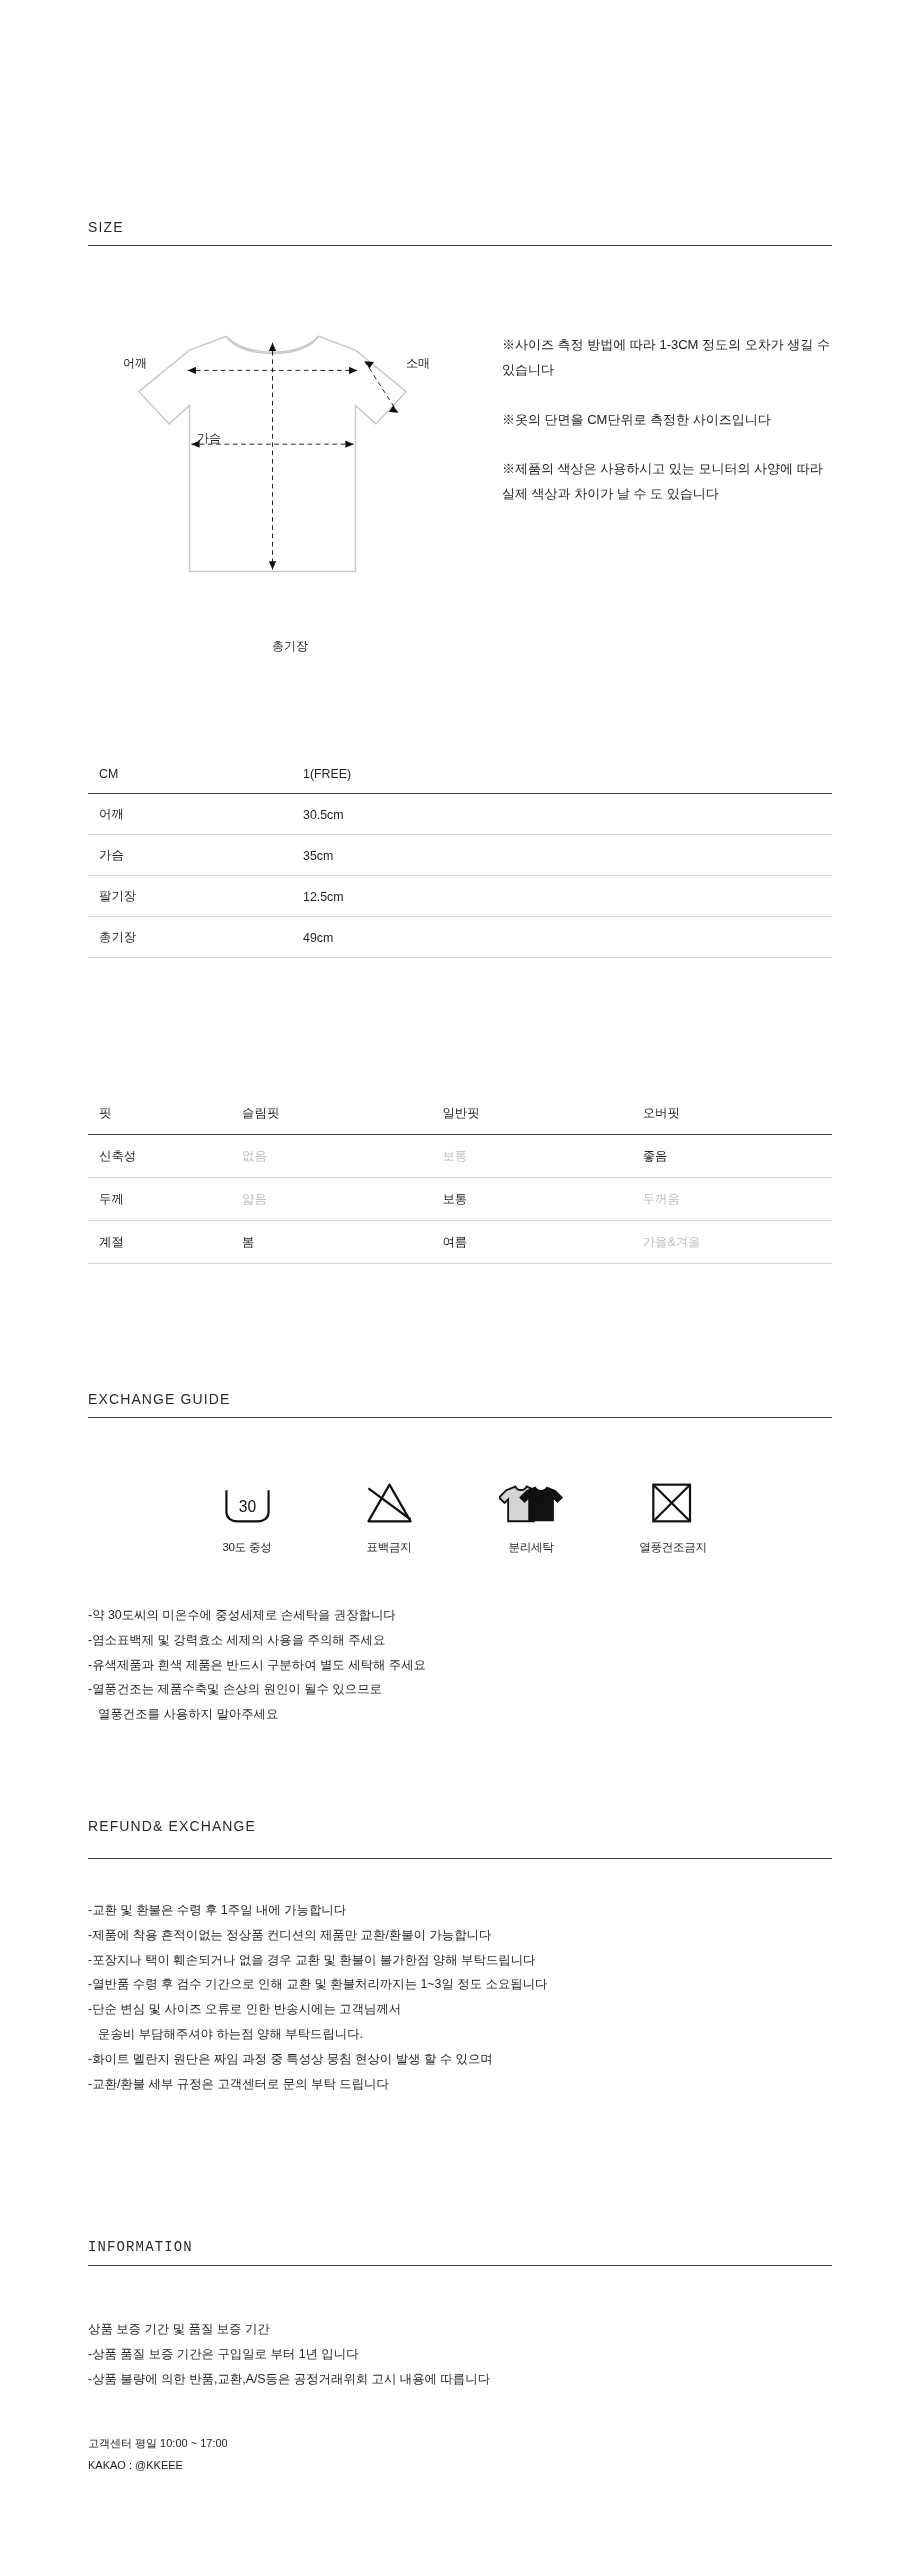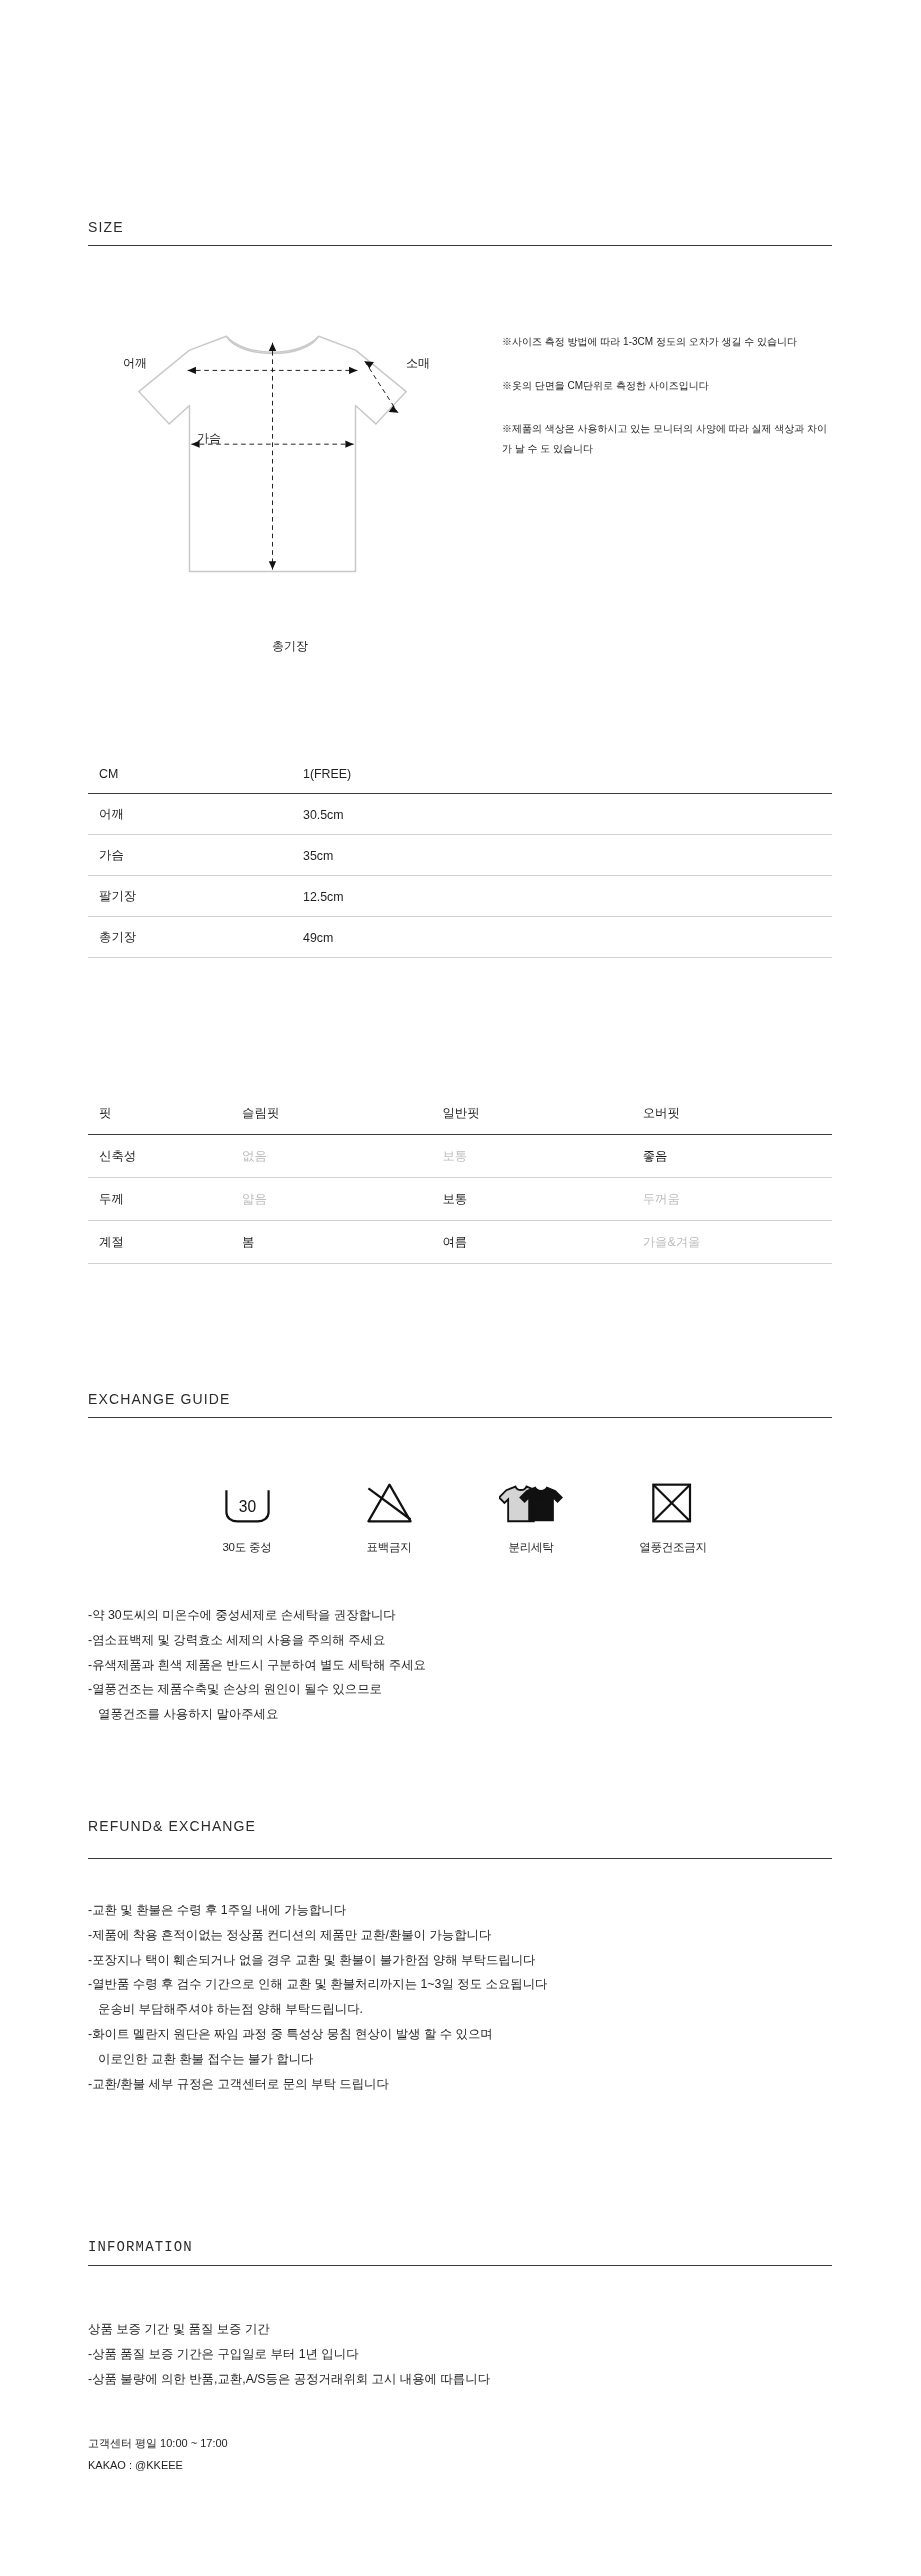--- a/index.html
+++ b/index.html
@@ -57,21 +57,21 @@
     color: #222;
     white-space: nowrap;
   }
 
   
   #notes {
     position: absolute;
     left: 502px;
     top: 332px;
     width: 332px;
-    font-size: 10px;
+    font-size: 13px;
     line-height: 1.95;
     color: #222;
   }
   #notes p { margin: 0 0 24px 0; }
   #notes p:last-child { margin-bottom: 0; }
 
   
   #measure-table {
     position: absolute;
     left: 88px;
@@ -380,23 +380,23 @@
   <div id="refund-head">
     <div class="section-title">REFUND&amp; EXCHANGE</div>
     <hr class="rule">
   </div>
 
   <div id="refund-list">
     <div>-교환 및 환불은 수령 후 1주일 내에 가능합니다</div>
     <div>-제품에 착용 흔적이없는 정상품 컨디션의 제품만 교환/환불이 가능합니다</div>
     <div>-포장지나 택이 훼손되거나 없을 경우 교환 및 환불이 불가한점 양해 부탁드립니다</div>
     <div>-열반품 수령 후 검수 기간으로 인해 교환 및 환불처리까지는 1~3일 정도 소요됩니다</div>
+    <div>-단순 변심 및 사이즈 오류로 인한 반송시에는 고객님께서</div>
     <div class="indent">운송비 부담해주셔야 하는점 양해 부탁드립니다.</div>
     <div>-화이트 멜란지 원단은 짜임 과정 중 특성상 뭉침 현상이 발생 할 수 있으며</div>
-    <div class="indent">이로인한 교환 환불 접수는 불가 합니다</div>
     <div>-교환/환불 세부 규정은 고객센터로 문의 부탁 드립니다</div>
   </div>
 
   <div id="info-head">
     <div class="section-title">INFORMATION</div>
     <hr class="rule">
   </div>
 
   <div id="info-list">
     <div>상품 보증 기간 및 품질 보증 기간</div>

